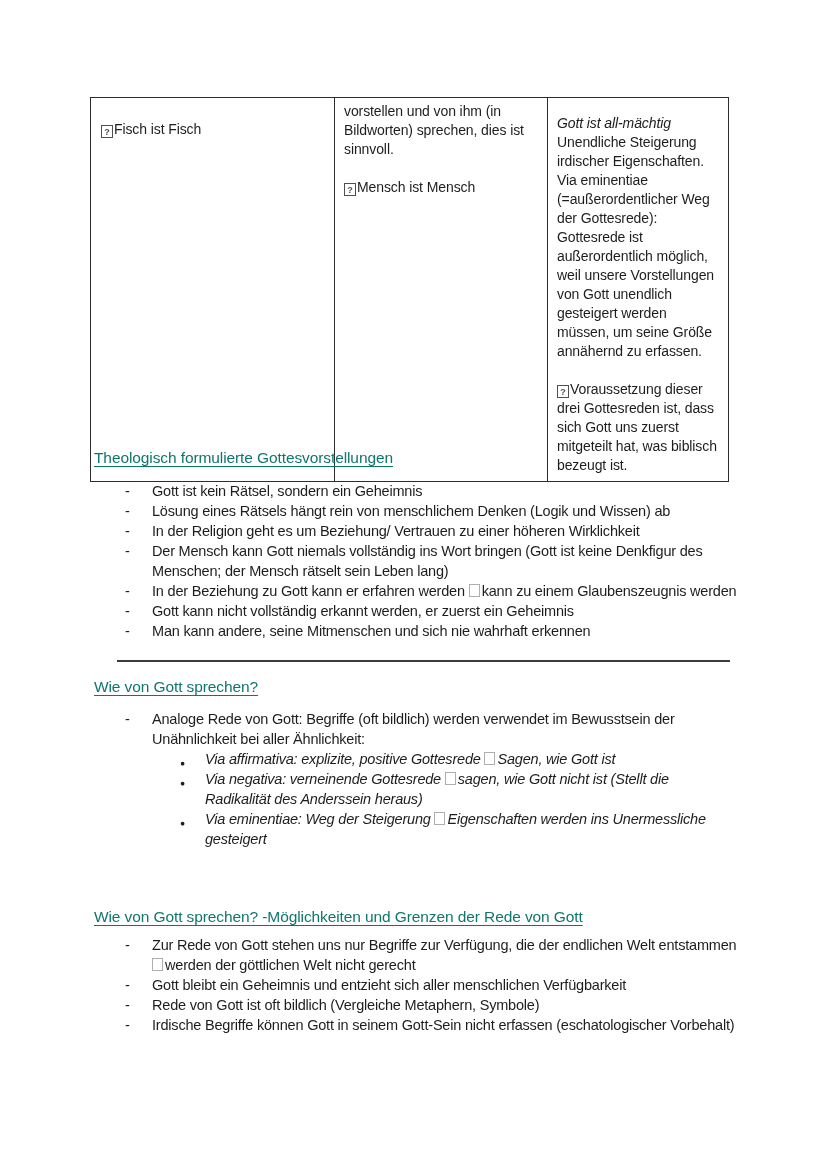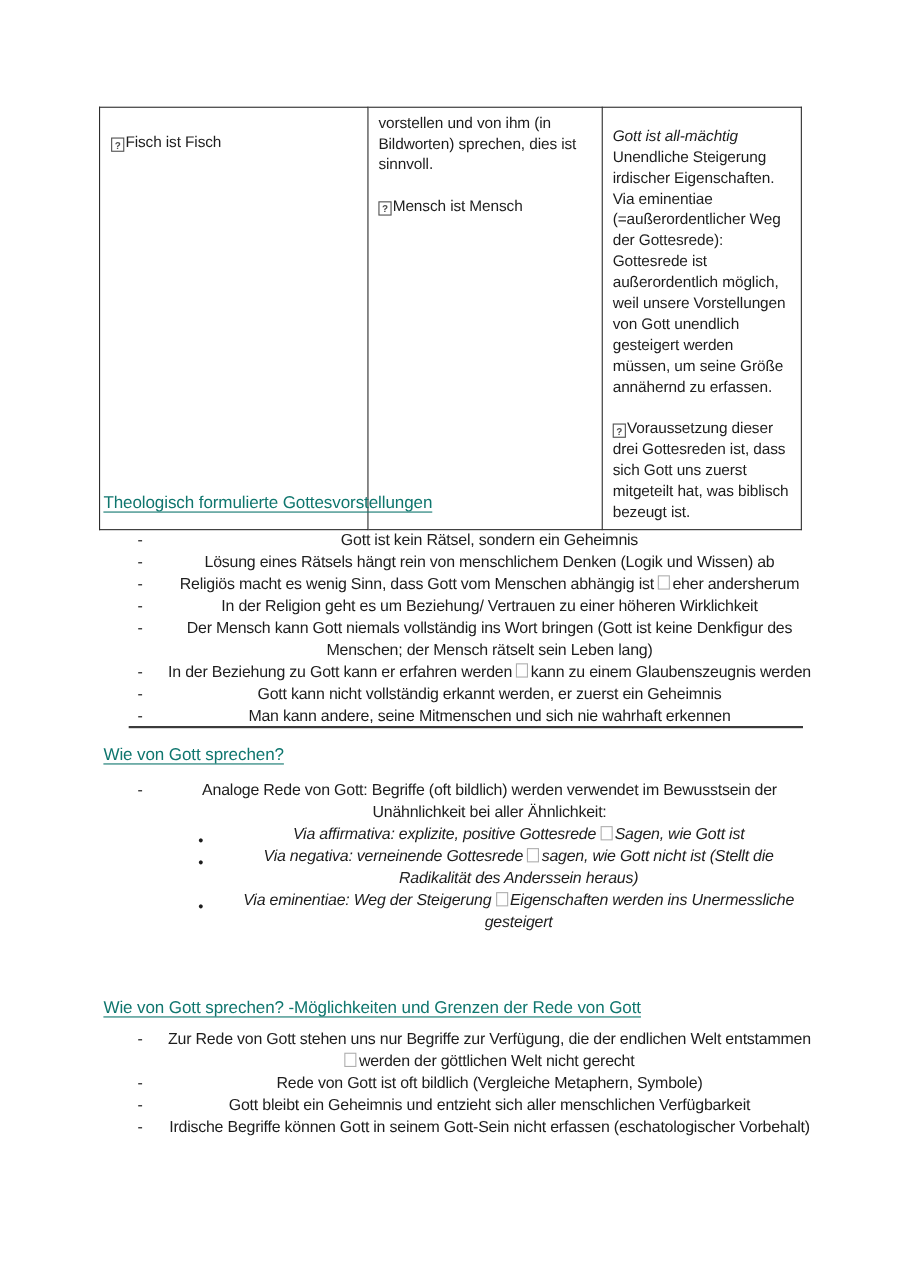--- a/index.html
+++ b/index.html
@@ -50,21 +50,21 @@
   #heading-3 { top:908px; }
 
   
   .dash-list {
     position:absolute; left:98px; width:640px; list-style:none;
     font-size:14.5px; line-height:20px; letter-spacing:-0.2px;
   }
   #list-1 { top:481px; }
   #list-2 { top:709px; }
   #list-3 { top:935px; }
-  .dash-list > li { position:relative; padding-left:54px;text-align:center; }
+  .dash-list > li { position:relative; padding-left:54px; }
   .dash-list > li.dash::before {
     content:"-"; position:absolute; left:27px; top:0;
   }
   .dash-list > li.sub { padding-left:107px;font-style:italic; }
   .dash-list > li.sub::before {
     content:"●"; position:absolute; left:82px; top:4px; font-size:8.5px;
   }
 
   
   .rule {
@@ -97,21 +97,20 @@
       </td>
     </tr>
   </tbody>
     </table>
 
   <h2 class="heading" id="heading-1">Theologisch formulierte Gottesvorstellungen</h2>
 
   <ul class="dash-list" id="list-1">
     <li class="dash glyphify">Gott ist kein Rätsel, sondern ein Geheimnis</li>
     <li class="dash glyphify">Lösung eines Rätsels hängt rein von menschlichem Denken (Logik und Wissen) ab</li>
-    <li class="dash glyphify">Religiös macht es wenig Sinn, dass Gott vom Menschen abhängig ist <span class="tofu"></span>eher andersherum</li>
     <li class="dash glyphify">In der Religion geht es um Beziehung/ Vertrauen zu einer höheren Wirklichkeit</li>
     <li class="dash glyphify">Der Mensch kann Gott niemals vollständig ins Wort bringen (Gott ist keine Denkfigur des Menschen; der Mensch rätselt sein Leben lang)</li>
     <li class="dash glyphify">In der Beziehung zu Gott kann er erfahren werden <span class="tofu"></span>kann zu einem Glaubenszeugnis werden</li>
     <li class="dash glyphify">Gott kann nicht vollständig erkannt werden, er zuerst ein Geheimnis</li>
     <li class="dash glyphify">Man kann andere, seine Mitmenschen und sich nie wahrhaft erkennen</li>
   </ul>
 
   <div class="rule"></div>
 
   <h2 class="heading" id="heading-2">Wie von Gott sprechen?</h2>
@@ -120,18 +119,18 @@
     <li class="dash glyphify">Analoge Rede von Gott: Begriffe (oft bildlich) werden verwendet im Bewusstsein der Unähnlichkeit bei aller Ähnlichkeit:</li>
     <li class="sub glyphify">Via affirmativa: explizite, positive Gottesrede <span class="tofu"></span>Sagen, wie Gott ist</li>
     <li class="sub glyphify">Via negativa: verneinende Gottesrede <span class="tofu"></span>sagen, wie Gott nicht ist (Stellt die Radikalität des Anderssein heraus)</li>
     <li class="sub glyphify">Via eminentiae: Weg der Steigerung <span class="tofu"></span>Eigenschaften werden ins Unermessliche gesteigert</li>
   </ul>
 
   <h2 class="heading" id="heading-3">Wie von Gott sprechen? -Möglichkeiten und Grenzen der Rede von Gott</h2>
 
   <ul class="dash-list" id="list-3">
     <li class="dash glyphify">Zur Rede von Gott stehen uns nur Begriffe zur Verfügung, die der endlichen Welt entstammen <span class="tofu"></span>werden der göttlichen Welt nicht gerecht</li>
+    <li class="dash glyphify">Gott bleibt ein Geheimnis und entzieht sich aller menschlichen Verfügbarkeit</li>
     <li class="dash glyphify">Rede von Gott ist oft bildlich (Vergleiche Metaphern, Symbole)</li>
-    <li class="dash glyphify">Gott bleibt ein Geheimnis und entzieht sich aller menschlichen Verfügbarkeit</li>
     <li class="dash glyphify">Irdische Begriffe können Gott in seinem Gott-Sein nicht erfassen (eschatologischer Vorbehalt)</li>
   </ul>
 
 </div>
 
 </body></html>

